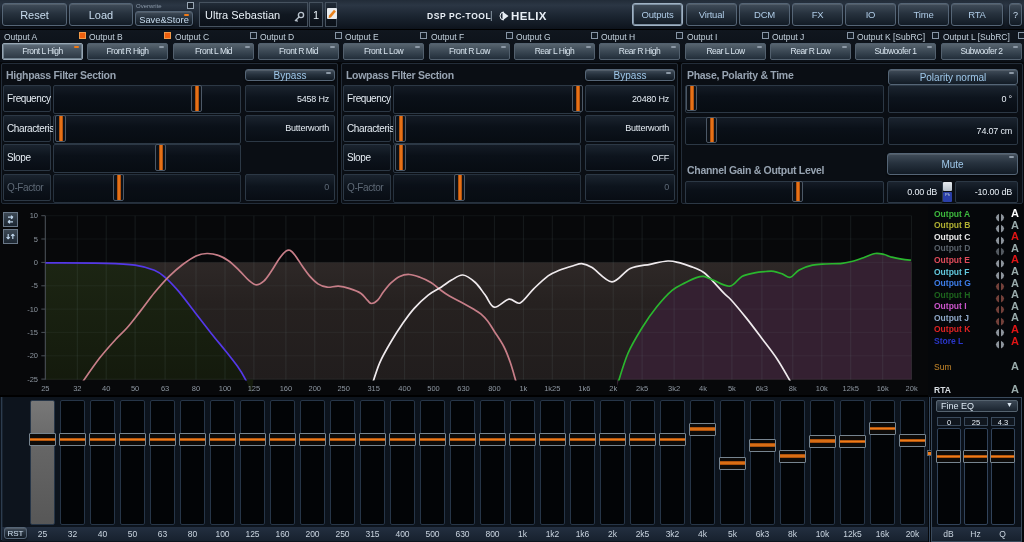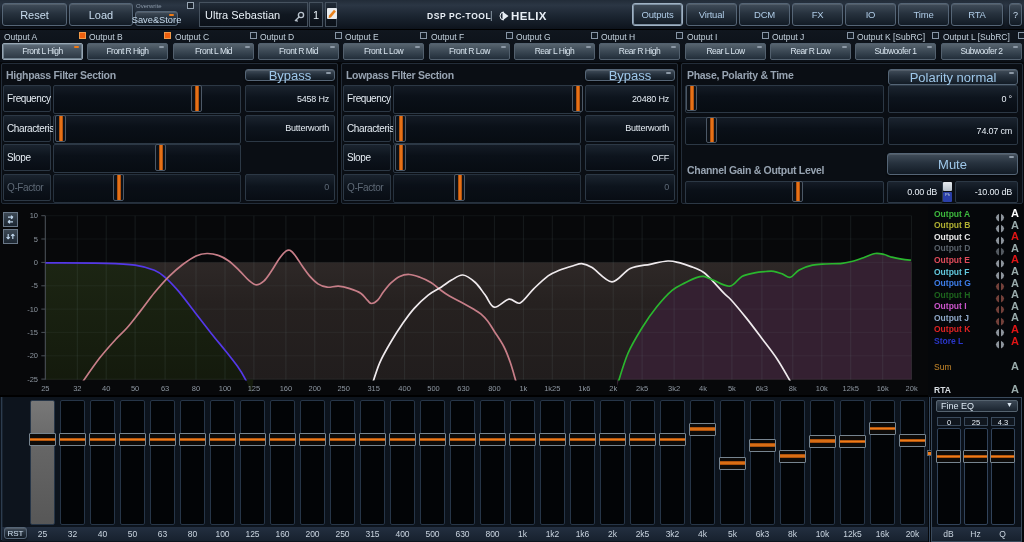--- a/index.html
+++ b/index.html
@@ -2,21 +2,21 @@
 <html><head><meta charset="utf-8"><style>
 *{margin:0;padding:0;box-sizing:border-box;-webkit-font-smoothing:antialiased}
 html,body{width:1024px;height:542px;overflow:hidden;background:#05070a;font-family:"Liberation Sans",sans-serif}
 #page{position:relative;width:1024px;height:542px;background:#05070a}
 #topbar{position:absolute;left:0;top:0;width:1024px;height:30px;background:linear-gradient(#222c38,#2b3644 18%,#1b2531 55%,#0d131c);border-bottom:1px solid #000}
 #tabstrip{position:absolute;left:0;top:30px;width:1024px;height:32px;background:linear-gradient(#10161e,#0a0f16)}
 .btn{position:absolute;display:flex;align-items:center;justify-content:center;background:linear-gradient(#414d5a,#27323e 45%,#121b25);border:1px solid #556576;border-radius:3px;color:#c8dcee;font-size:10.5px;box-shadow:inset 0 1px 0 rgba(255,255,255,.10),0 1px 2px rgba(0,0,0,.6)}
 .btn.big{font-size:11px}
 .rb{color:#aecbe6;font-size:9.5px!important;letter-spacing:-0.2px}
 .btn.selb{border-color:#9fb2c4;box-shadow:inset 0 0 0 1px #7c8ea0,inset 0 1px 0 rgba(255,255,255,.15)}
-.btn.byp{position:absolute;color:#9fc8ea;font-size:13px}
+.btn.byp{position:absolute;color:#9fc8ea;font-size:10px}
 .dash{position:absolute;top:2px;right:3px;width:5px;height:2px;background:#8d99a6;border-radius:1px}
 .dash.o{background:#f07a16}
 .field{position:absolute;display:flex;align-items:center;background:linear-gradient(#222c38,#101720 50%,#0b1119);border:1px solid #46525f;color:#e9f1f8;font-size:11px}
 .logo{position:absolute;color:#e8eef5;font-weight:bold;font-size:11.5px;letter-spacing:1.5px}
 .olab{position:absolute;top:31.5px;font-size:8.5px;color:#c4d2de;height:10px}
 .cbon{position:absolute;top:32px;width:7px;height:7px;background:#ee5f0e;border:1px solid #f09a4a}
 .cboff{position:absolute;top:32px;width:7px;height:7px;background:#131b24;border:1px solid #8795a5}
 .tab{position:absolute;top:42.5px;width:81px;height:17px;display:flex;align-items:center;justify-content:center;font-size:8.5px;letter-spacing:-0.5px;color:#d8e4ee;background:linear-gradient(#57646f,#3d4a56 45%,#222e3a);border:1px solid #52606e;border-radius:2px}
 .tab.sel{background:linear-gradient(#606d7a,#45525e 40%,#2b3642);border-color:#97a6b4;box-shadow:inset 0 0 0 1px #6e7f8c}
 .panel{position:absolute;background:#0a0e14;border:1px solid #232d39;border-radius:2px}
@@ -42,21 +42,21 @@
 .gbtn{position:absolute;width:15px;height:15px;background:linear-gradient(#3c4854,#1c2631);border:1px solid #6a7888;display:flex;align-items:center;justify-content:center}
 </style></head>
 <body>
 <div id="page">
 <div id="topbar"></div>
 <div id="tabstrip"></div>
 <div class="btn big" style="left:2px;top:3px;width:65px;height:23px">Reset</div>
 <div class="btn big" style="left:69px;top:3px;width:64px;height:23px">Load</div>
 <div style="position:absolute;left:136px;top:3px;font-size:6px;color:#8a98a8">Overwrite</div>
 <div style="position:absolute;left:187px;top:2px;width:7px;height:7px;border:1px solid #98a6b4;background:#1a222c"></div>
-<div class="btn" style="left:135px;top:11px;width:43px;height:15px;font-size:9.3px;padding-top:3px"><i class="dash o"></i>Save&amp;Store</div>
+<div class="btn" style="left:135px;top:11px;width:58px;height:15px;font-size:9.3px;padding-top:3px"><i class="dash o"></i>Save&amp;Store</div>
 <div class="field" style="left:199px;top:2px;width:109px;height:25px">
       <span style="margin-left:5px">Ultra Sebastian</span>
     </div>
 <div style="position:absolute;left:293px;top:9px"><svg width="12" height="12" viewBox="0 0 12 12">
         <circle cx="8" cy="4" r="2.6" fill="none" stroke="#b8c2cc" stroke-width="1.4"></circle>
         <path d="M6,6 L2,10 M3,9 L4.6,10.6" stroke="#b8c2cc" stroke-width="1.4" fill="none"></path>
       </svg></div>
 <div class="field" style="left:309px;top:2px;width:14px;height:25px;text-align:center">
       <span style="width:100%;text-align:center">1</span>
     </div>

